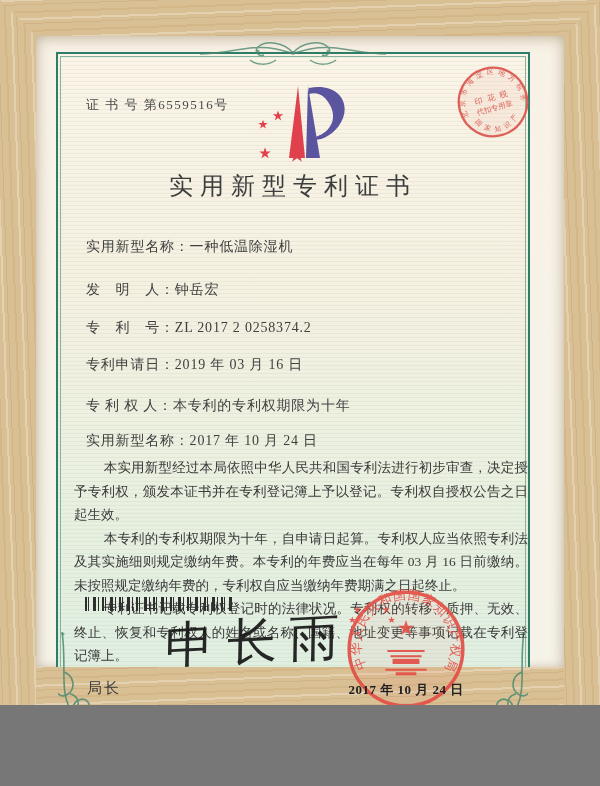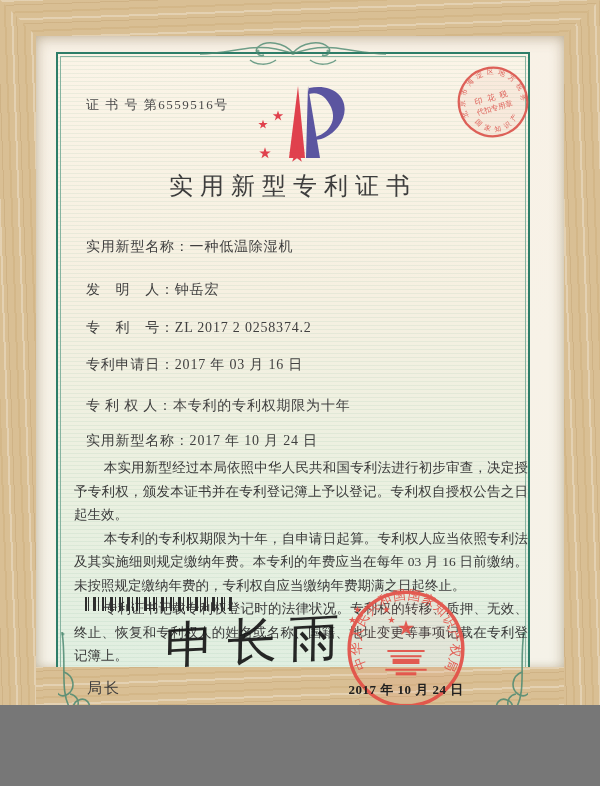--- a/index.html
+++ b/index.html
@@ -171,21 +171,21 @@
     <div class="abs field" style="top:281px">
       <span>发　明　人：</span><span>钟岳宏</span>
     </div>
     <div class="abs field" style="top:238px">
       <span>实用新型名称：</span><span>一种低温除湿机</span>
     </div>
     <div class="abs field" style="top:319px">
       <span>专　利　号：</span><span>ZL 2017 2 0258374.2</span>
     </div>
     <div class="abs field" style="top:356px">
-      <span>专利申请日：</span><span>2017 年 03 月 16 日</span>
+      <span>专利申请日：</span><span>2019 年 03 月 16 日</span>
     </div>
     <div class="abs field" style="top:397px">
       <span>专 利 权 人：</span><span>本专利的专利权期限为十年</span>
     </div>
     <div class="abs field" style="top:432px">
       <span>实用新型名称：</span><span>2017 年 10 月 24 日</span>
     </div>
 
     <div class="abs body-text">
       <p>本实用新型经过本局依照中华人民共和国专利法进行初步审查，决定授予专利权，颁发本证书并在专利登记簿上予以登记。专利权自授权公告之日起生效。</p>

